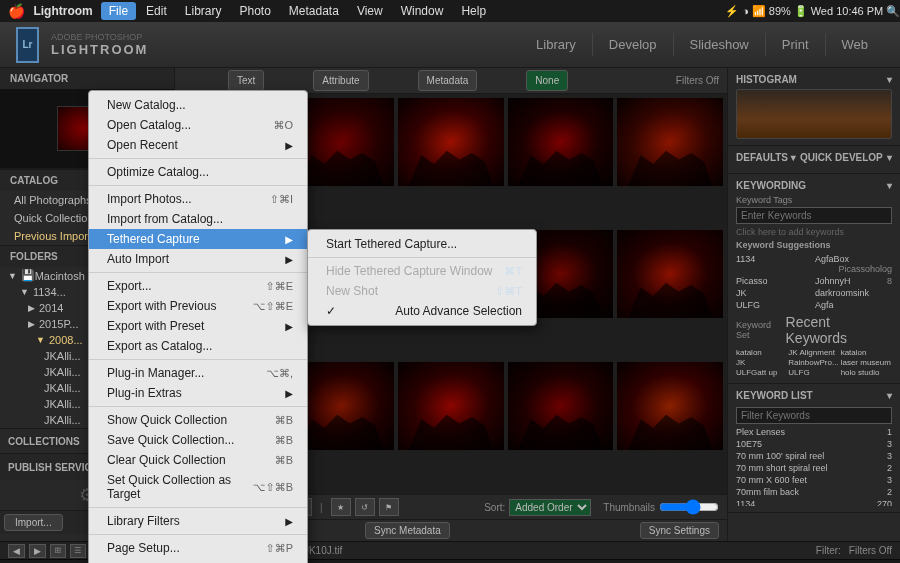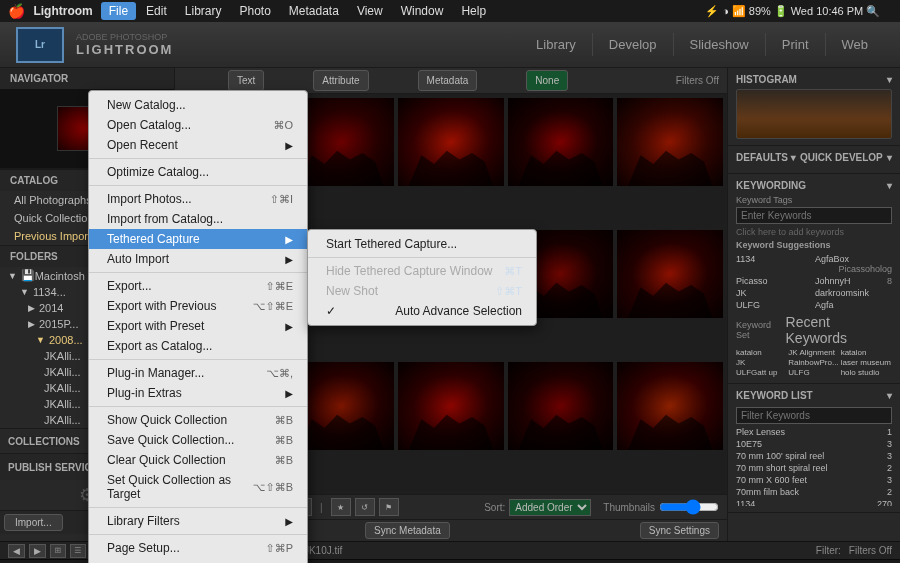--- a/index.html
+++ b/index.html
@@ -34,21 +34,21 @@
       border-radius: 3px;
       cursor: pointer;
       font-size: 12px;
     }
     .menu-item.active {
       background: #4a90d9;
       color: white;
     }
     .system-bar-right {
       position: absolute;
-      right: 20px;
+      right: 0;
       display: flex;
       align-items: center;
       gap: 6px;
       font-size: 11px;
     }
 
     
     .main-layout {
       display: flex;
       height: calc(563px - 22px - 22px - 46px);
@@ -58,21 +58,21 @@
     
     .title-bar {
       height: 46px;
       background: linear-gradient(to bottom, #3a3a3a, #2a2a2a);
       display: flex;
       align-items: center;
       padding: 0 16px;
       border-bottom: 1px solid #1a1a1a;
     }
     .lr-logo {
-      width: 48px;
+      width: 23px;
       height: 36px;
       background: #1a3a5c;
       border: 2px solid #5a8ab5;
       display: flex;
       align-items: center;
       justify-content: center;
       font-size: 10px;
       font-weight: bold;
       color: #8ab5d5;
       margin-right: 12px;

